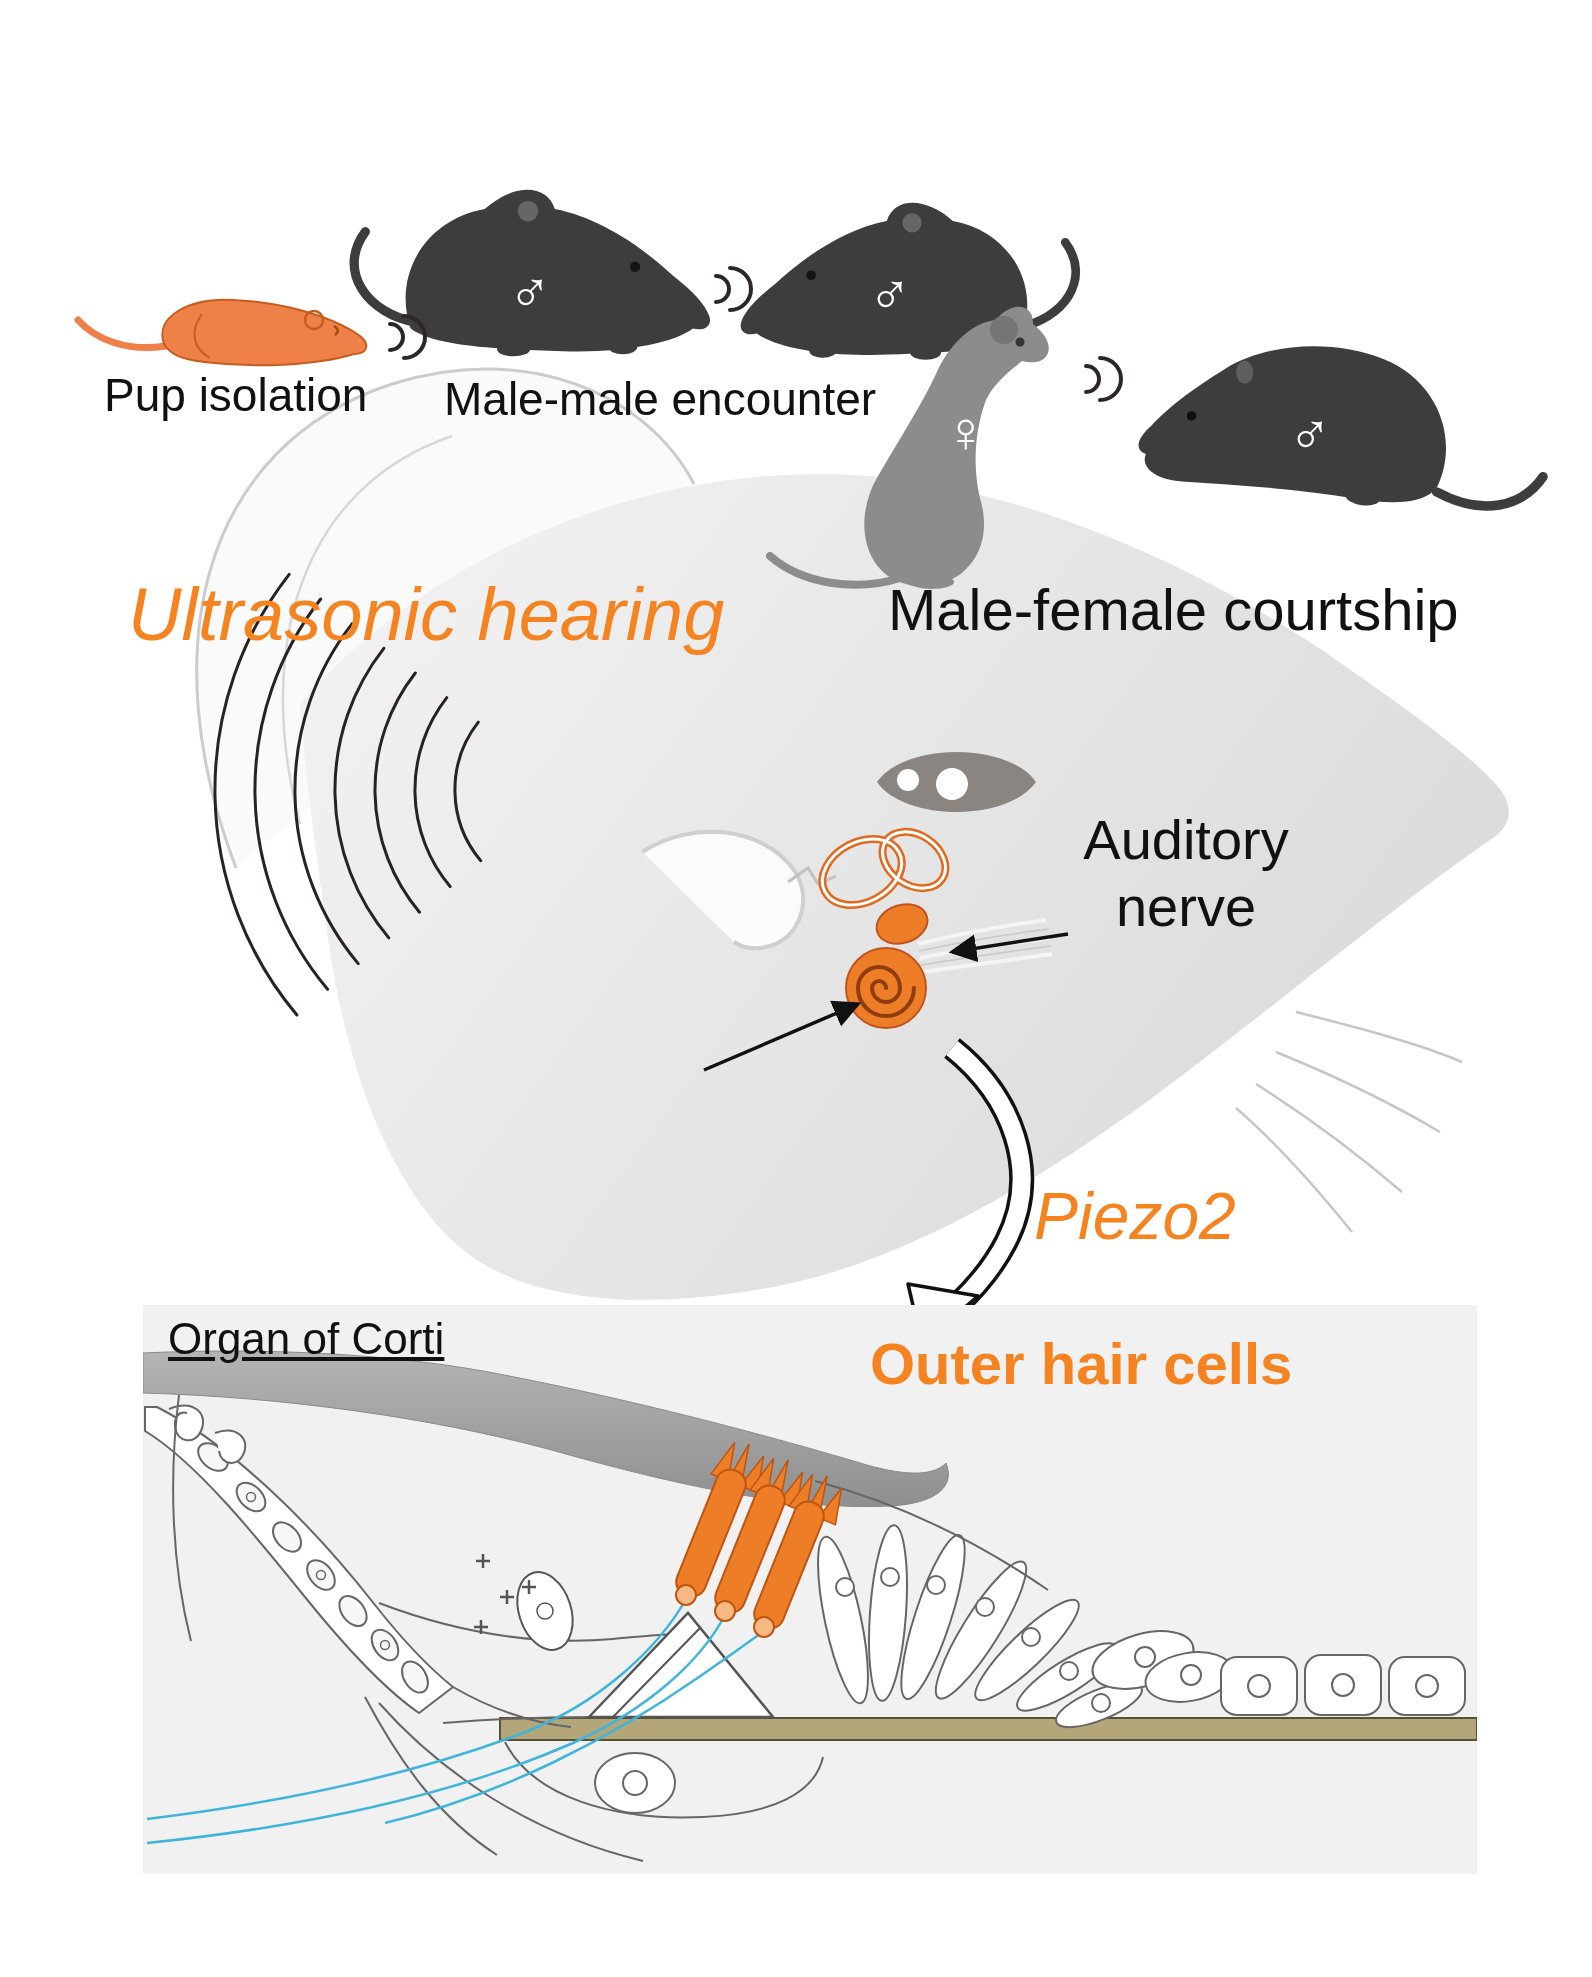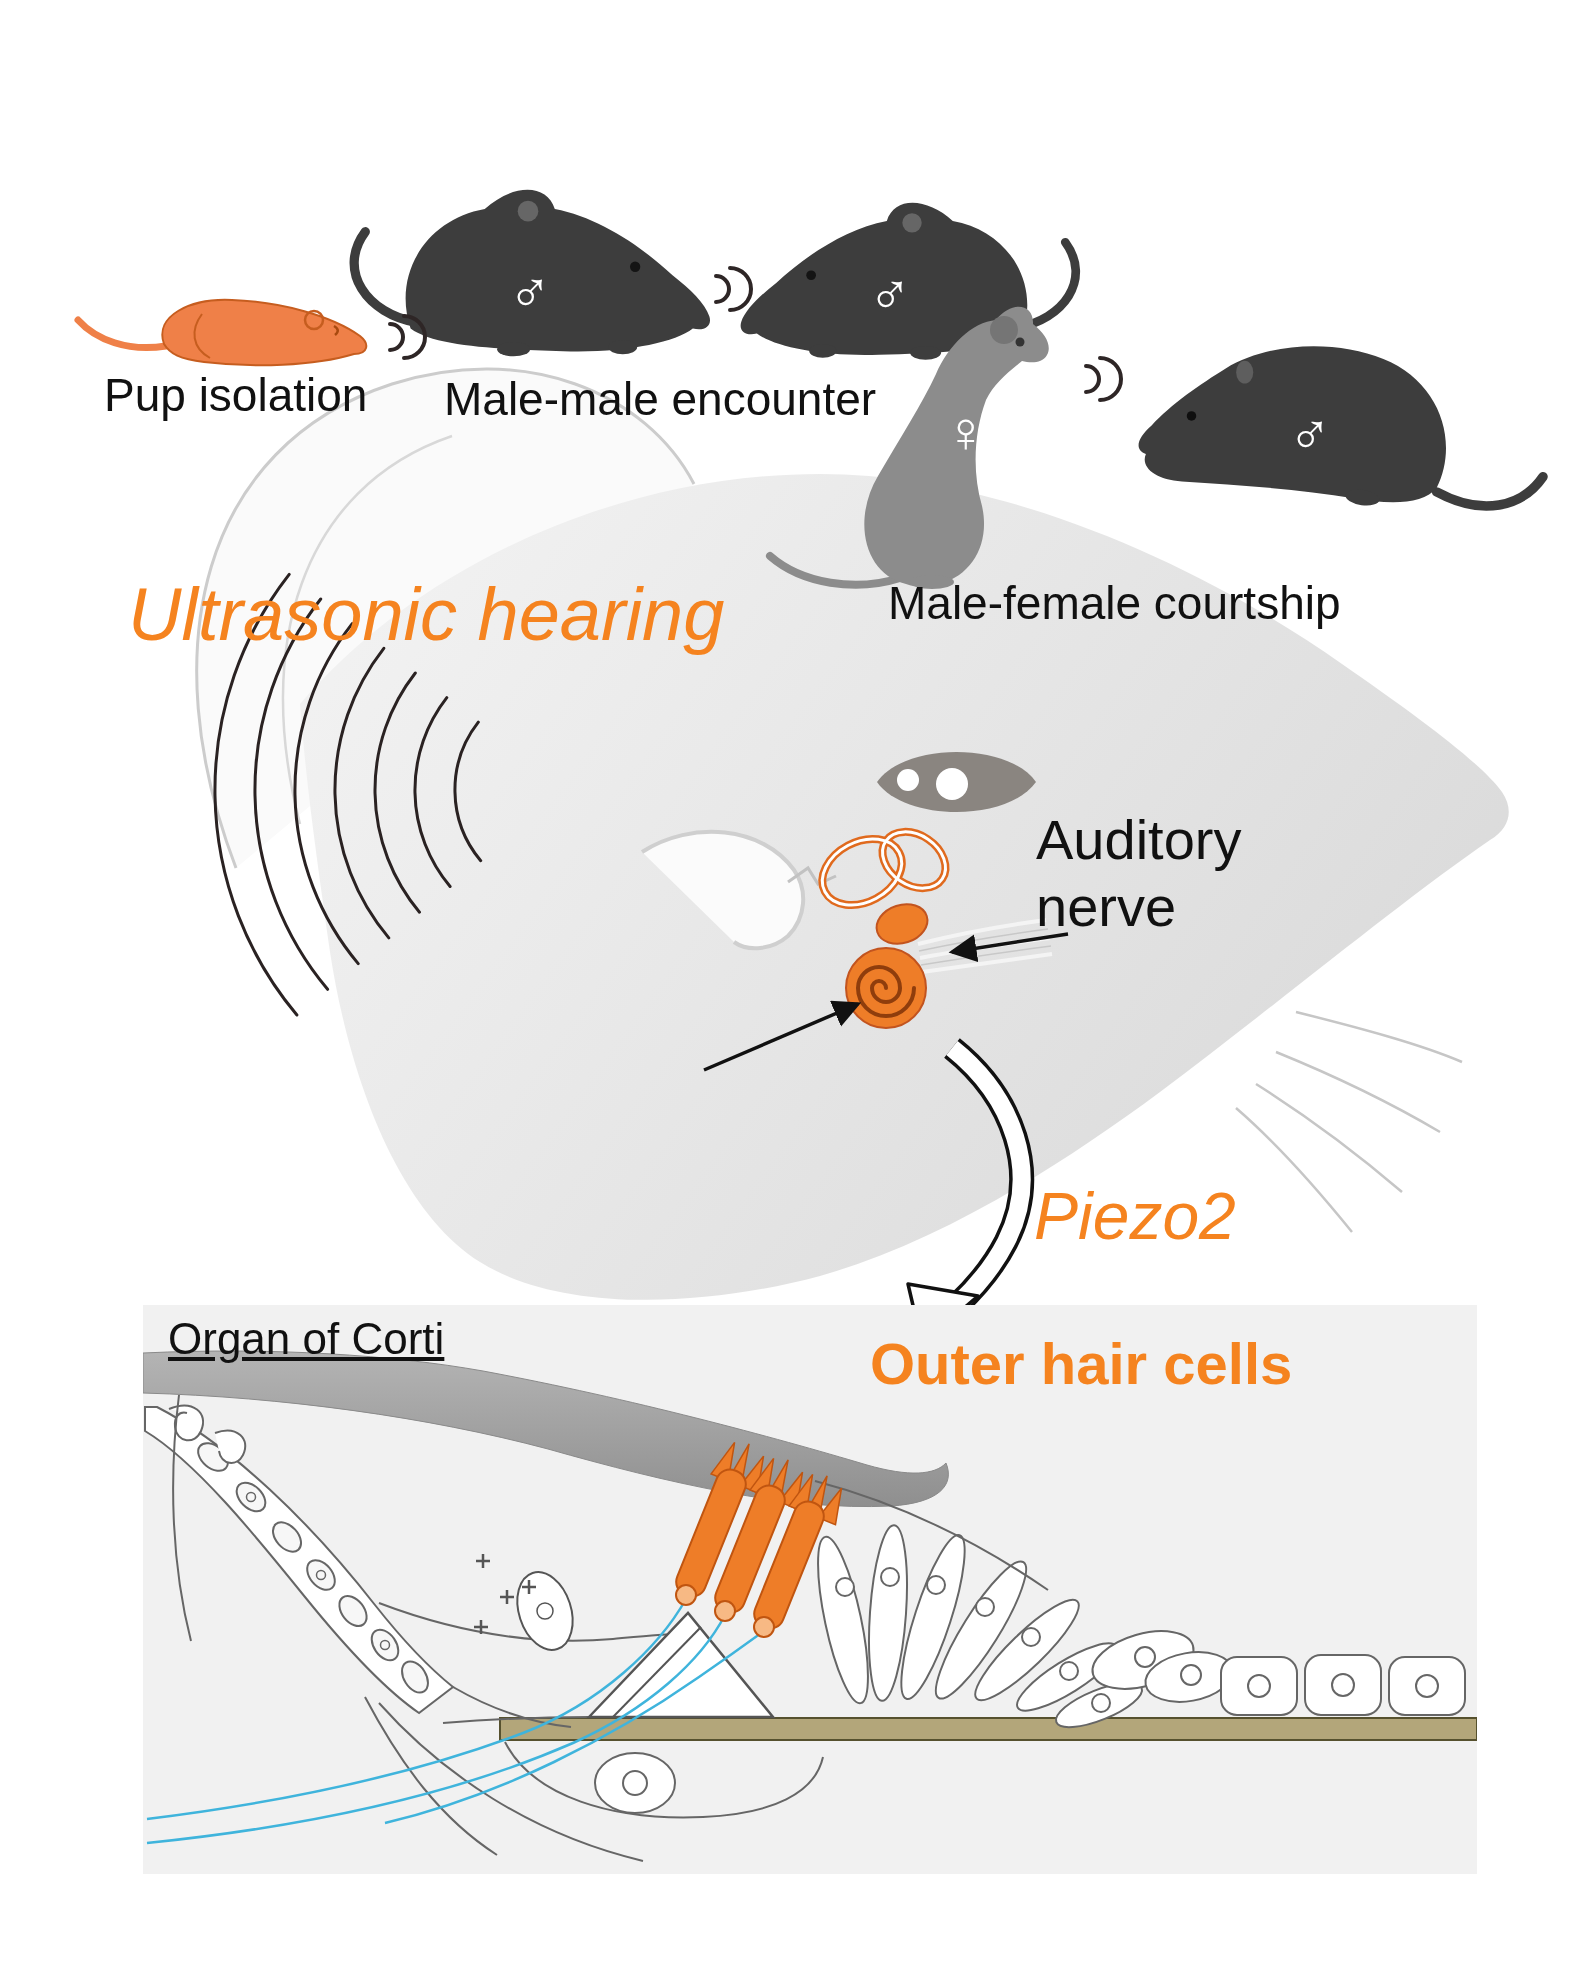--- a/index.html
+++ b/index.html
@@ -260,25 +260,25 @@
       <path d="M -7,0 H 7 M 0,-7 V 7" transform="translate(338,322)"></path>
       <path d="M -7,0 H 7 M 0,-7 V 7" transform="translate(386,282)"></path>
     </g>
   </svg>
 
 
   <div class="label" style="left:104px;top:368px;font-size:46px;">Pup isolation</div>
 
   <div class="label" style="left:444px;top:372px;font-size:46px;">Male-male encounter</div>
 
-  <div class="label" style="left:888px;top:576px;font-size:46px;">Male-female courtship</div>
+  <div class="label" style="left:888px;top:576px;font-size:58px;">Male-female courtship</div>
 
   <div class="label accent bold-italic" style="left:128px;top:572px;font-size:74px;">Ultrasonic hearing</div>
 
-  <div class="label" style="left:1036px;top:806px;font-size:56px;width:300px;line-height:1.2;white-space:normal;">Auditory nerve</div>
+  <div class="label" style="left:1036px;top:806px;font-size:56px;width:300px;line-height:1.2;white-space:normal;text-align:center;">Auditory nerve</div>
 
 
   <div class="label accent bold-italic" style="left:1034px;top:1178px;font-size:66px;">Piezo2</div>
 
   <div class="label" style="left:168px;top:1314px;font-size:44px;text-decoration:underline;">Organ of Corti</div>
 
   <div class="label accent" style="left:870px;top:1330px;font-size:58px;font-weight:bold;">Outer hair cells</div>
 
 </div>
 

